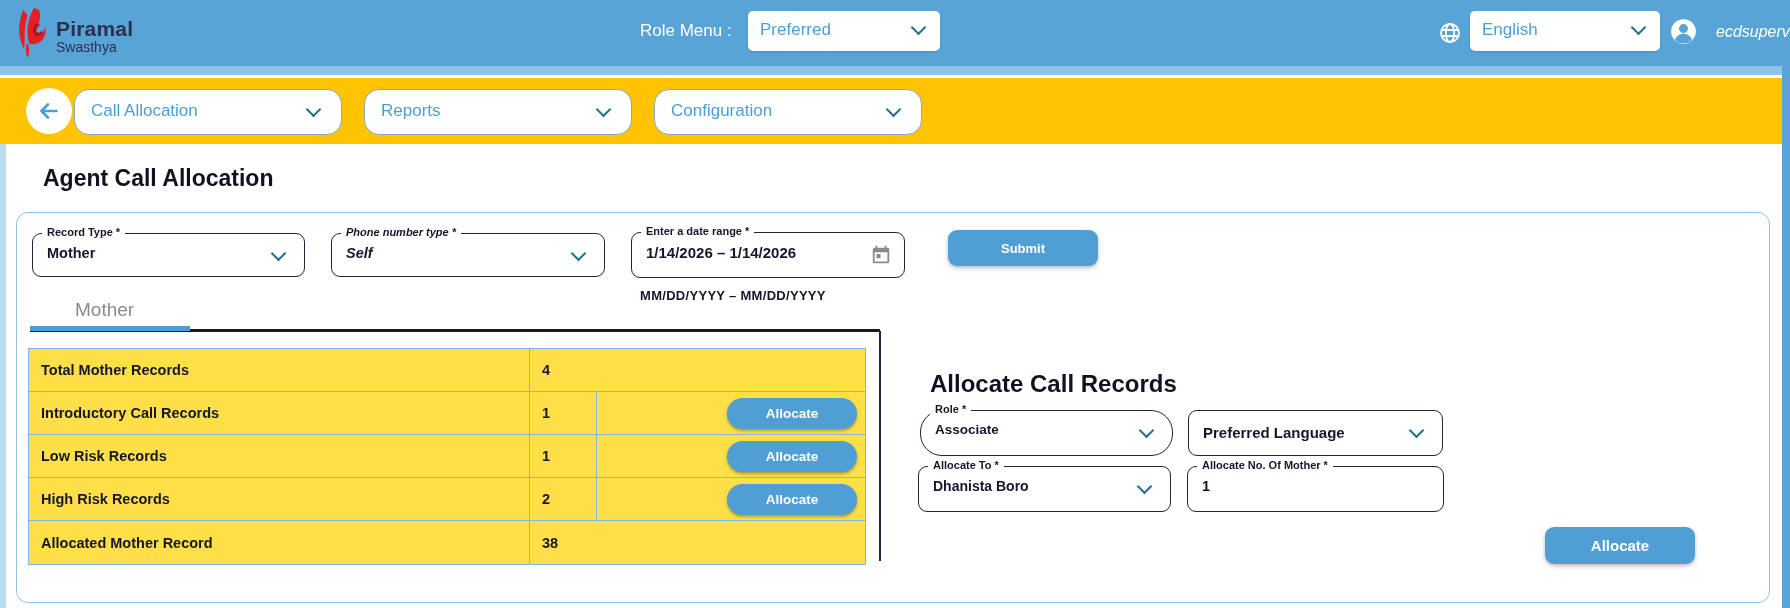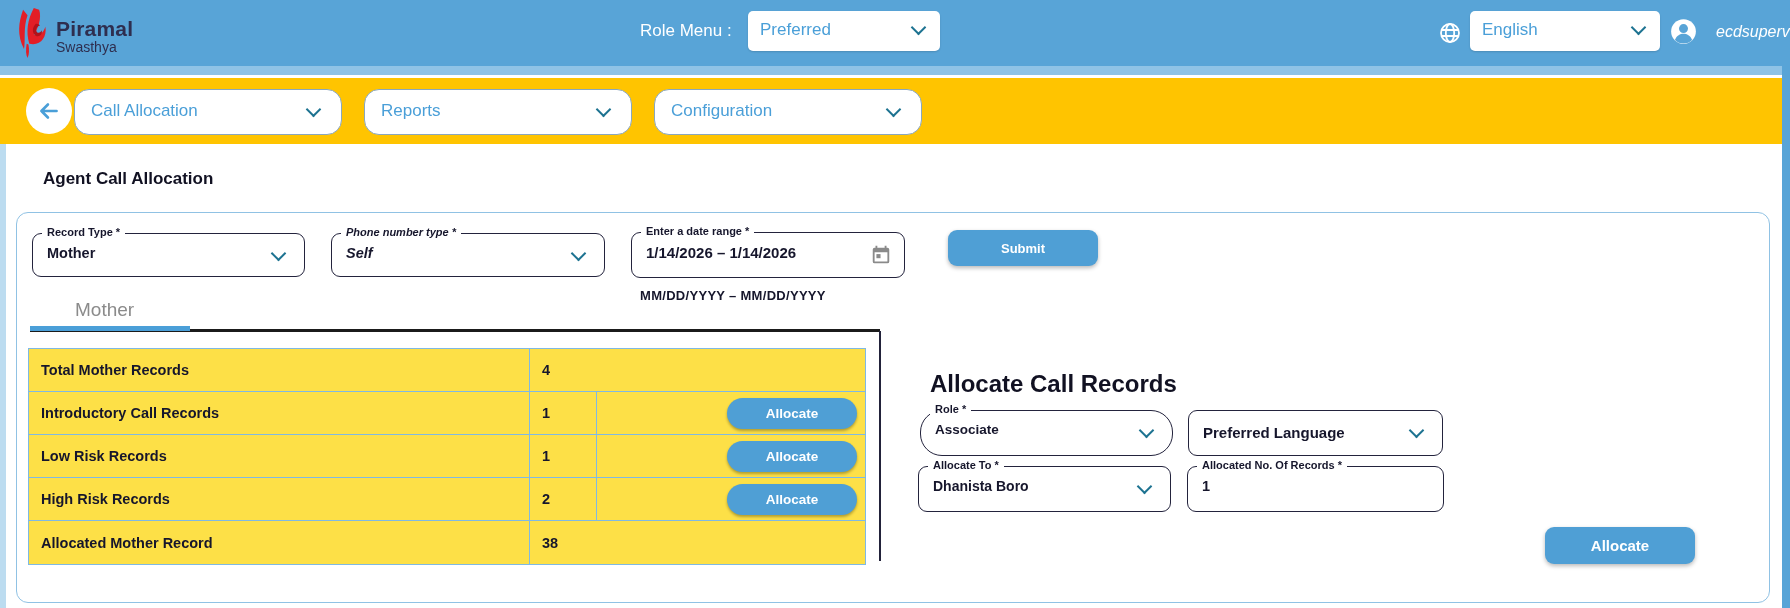--- a/index.html
+++ b/index.html
@@ -27,21 +27,21 @@
   .stripe{position:absolute;left:0;top:66px;width:1790px;height:9px;background:var(--stripe-blue,#8FC3E6);}
   .navbar{position:absolute;left:0;top:78px;width:1790px;height:66px;background:var(--nav-yellow,#FFC400);}
   .back-btn{position:absolute;left:26px;top:10px;width:46px;height:46px;border-radius:50%;background:#fff;display:flex;align-items:center;justify-content:center;cursor:pointer;}
   .back-btn svg{width:26px;height:26px;}
   .nav-menu{position:absolute;top:11px;width:268px;height:46px;background:#fff;border:1px solid #8AA7BD;border-radius:15px;cursor:pointer;}
   .nav-menu .val{position:absolute;left:16px;top:11px;font-size:17px;color:var(--accent-blue,#4A9FD8);}
   .nav-menu .chev{right:22px;top:14px;}
 
   
   .edge-stripe{position:absolute;left:0;top:144px;width:6px;height:464px;background:#BCDCF0;}
-  .page-title{position:absolute;left:43px;top:158px;font-size:17px;font-weight:800;color:#111122;}
+  .page-title{position:absolute;left:43px;top:150px;font-size:23px;font-weight:800;color:#111122;}
   .panel{position:absolute;left:16px;top:212px;width:1754px;height:391px;border:1.5px solid var(--panel-border,#90C2E4);border-radius:12px;background:#fff;}
 
   
   .field{position:absolute;background:#fff;border:1.6px solid #23233D;border-radius:9px;cursor:pointer;}
   .field .flabel{position:absolute;top:-8px;left:9px;background:#fff;padding:0 5px;font-size:11px;font-weight:700;color:var(--text-dark,#16162C);white-space:nowrap;}
   .field .fvalue{position:absolute;left:14px;top:11px;font-size:14.5px;font-weight:700;color:var(--text-dark,#16162C);white-space:nowrap;}
   .field .chev{right:20px;top:14px;}
   .cal{position:absolute;right:12px;top:11px;width:22px;height:22px;}
   .date-hint{position:absolute;left:640px;top:288px;font-size:13px;font-weight:700;color:var(--text-dark,#16162C);letter-spacing:.3px;}
 
@@ -219,21 +219,21 @@
     <span class="chev"></span>
   </div>
 
   <div class="field" style="left:918px;top:466px;width:253px;height:46px;">
     <span class="flabel">Allocate To *</span>
     <span class="fvalue" style="font-size:14px;">Dhanista Boro</span>
     <span class="chev"></span>
   </div>
 
   <div class="field" style="left:1187px;top:466px;width:257px;height:46px;">
-    <span class="flabel">Allocated No. Of Records *</span>
+    <span class="flabel">Allocate No. Of Mother *</span>
     <span class="fvalue">1</span>
   </div>
 
   <button class="btn alloc-btn">Allocate</button>
 
   <div class="scrollbar">
     <div class="scroll-thumb"></div>
   </div>
 
 </div>

